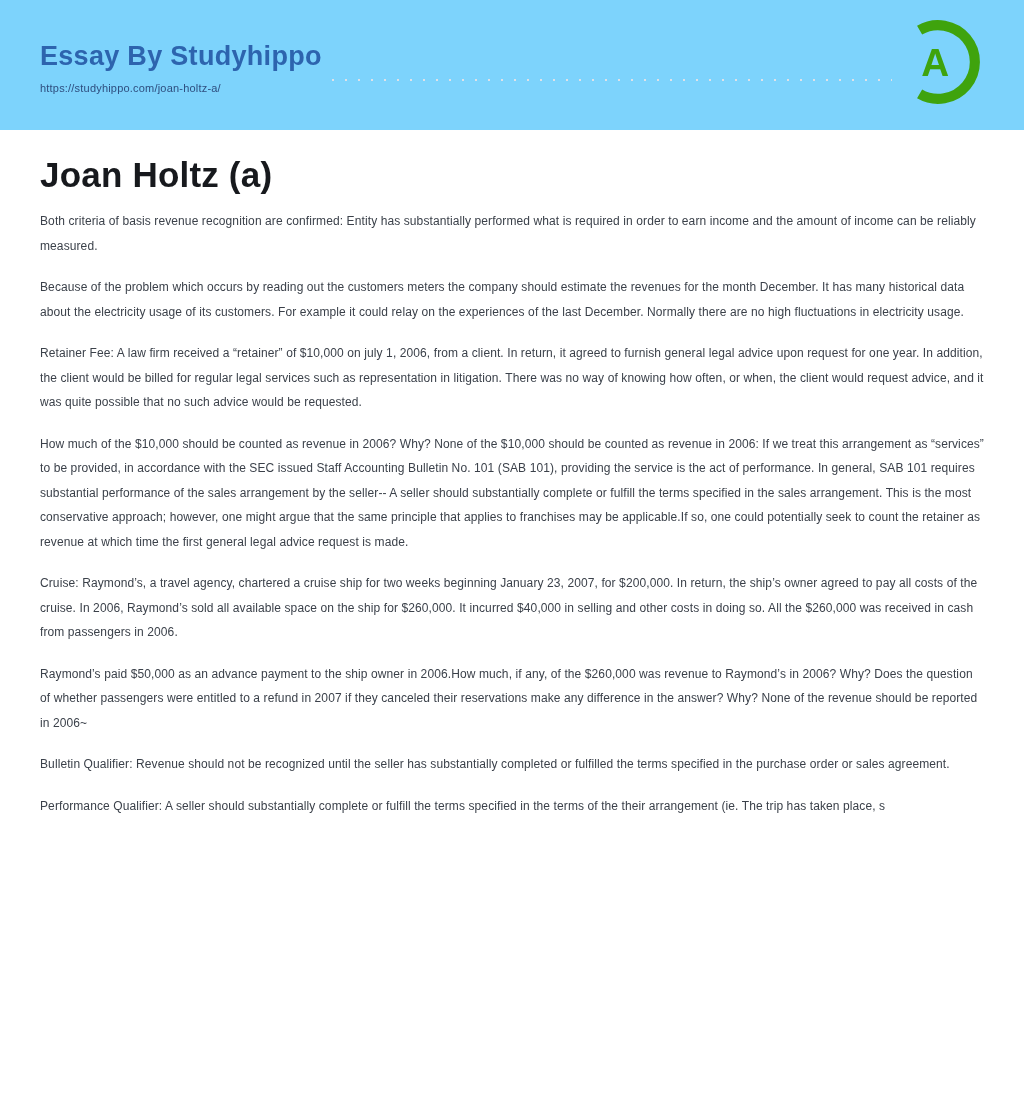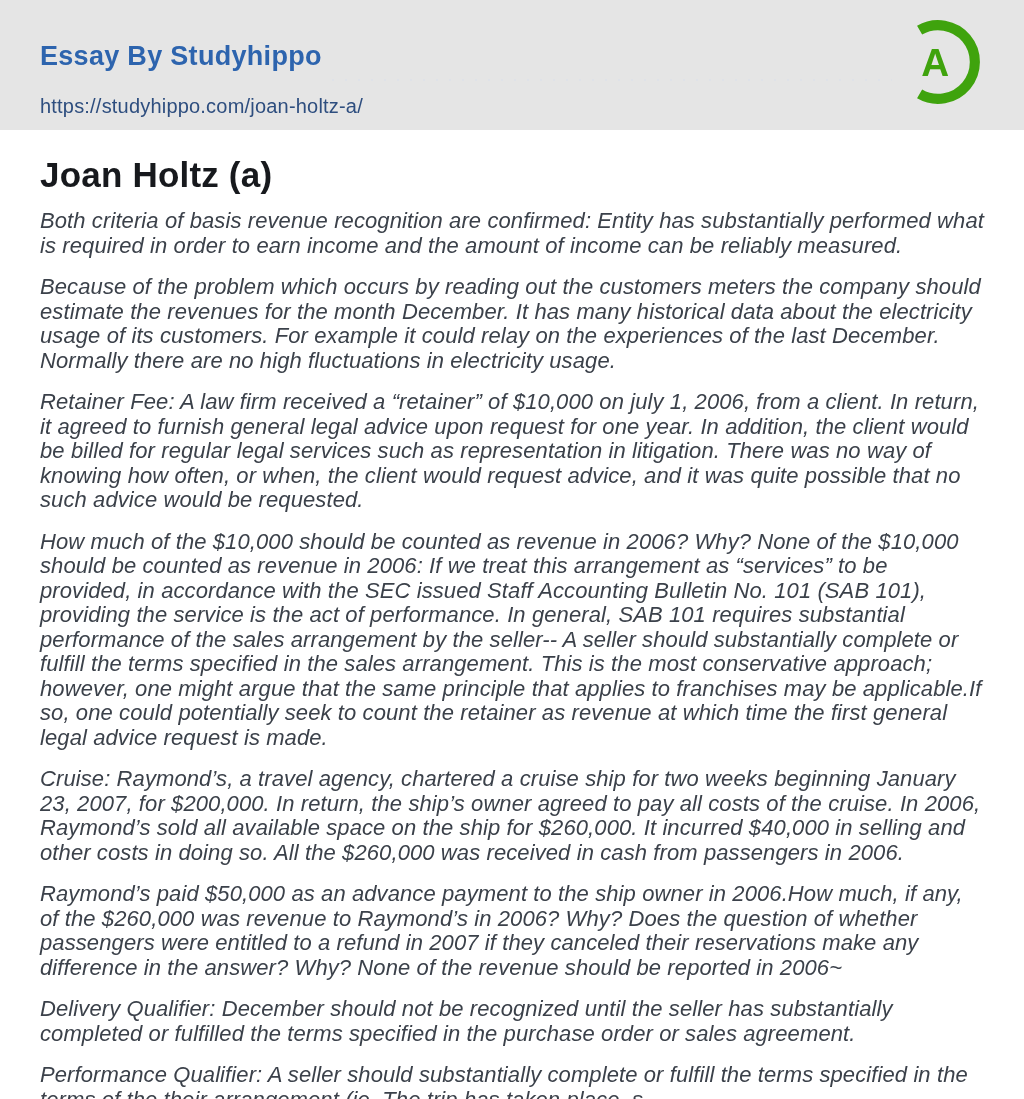--- a/index.html
+++ b/index.html
@@ -13,38 +13,38 @@
     width: 1024px;
     min-height: 1099px;
     background: #ffffff;
     overflow: hidden;
   }
   
   .site-header {
     position: relative;
     width: 100%;
     height: 130px;
-    background: #e5e5e5;
+    background: #7dd3fc;
   }
   .site-name {
     position: absolute;
     left: 40px;
     top: 41px;
     font-size: 27px;
     font-weight: 700;
     letter-spacing: 0.3px;
     color: #2d64ae;
     text-decoration: none;
     cursor: pointer;
   }
   .site-url {
     position: absolute;
     left: 40px;
-    top: 95px;
-    font-size: 20px;
+    top: 82px;
+    font-size: 11px;
     font-weight: 400;
     letter-spacing: 0.2px;
     color: #2e4e7f;
     text-decoration: none;
     cursor: pointer;
     text-align: right;
   }
   .dotted-leader {
     position: absolute;
     left: 332px;
@@ -72,25 +72,24 @@
   .article-title {
     margin: 18px 0 13px 0;
     font-size: 35px;
     line-height: 42px;
     font-weight: 800;
     letter-spacing: 0.2px;
     color: #17191d;
   }
   .para {
     margin: 0 0 17px 0;
-    font-size: 22px;
+    font-size: 12px;
     line-height: 24.5px;
     letter-spacing: 0.1px;
     color: #3b414a;
-    font-style: italic;
   }
 </style>
 </head>
 <body>
 
 <div class="page">
 
   <header class="site-header">
     <a class="site-name">Essay By Studyhippo</a>
     <a class="site-url">https://studyhippo.com/joan-holtz-a/</a>
@@ -103,18 +102,18 @@
 
   <main class="article">
     <h1 class="article-title">Joan Holtz (a)</h1>
     <div>
         <p class="para">Both criteria of basis revenue recognition are confirmed: Entity has substantially performed what is required in order to earn income and the amount of income can be reliably measured.</p>
         <p class="para">Because of the problem which occurs by reading out the customers meters the company should estimate the revenues for the month December. It has many historical data about the electricity usage of its customers. For example it could relay on the experiences of the last December. Normally there are no high fluctuations in electricity usage.</p>
         <p class="para">Retainer Fee: A law firm received a “retainer” of $10,000 on july 1, 2006, from a client. In return, it agreed to furnish general legal advice upon request for one year. In addition, the client would be billed for regular legal services such as representation in litigation. There was no way of knowing how often, or when, the client would request advice, and it was quite possible that no such advice would be requested.</p>
         <p class="para">How much of the $10,000 should be counted as revenue in 2006? Why? None of the $10,000 should be counted as revenue in 2006: If we treat this arrangement as “services” to be provided, in accordance with the SEC issued Staff Accounting Bulletin No. 101 (SAB 101), providing the service is the act of performance. In general, SAB 101 requires substantial performance of the sales arrangement by the seller-- A seller should substantially complete or fulfill the terms specified in the sales arrangement. This is the most conservative approach; however, one might argue that the same principle that applies to franchises may be applicable.If so, one could potentially seek to count the retainer as revenue at which time the first general legal advice request is made.</p>
         <p class="para">Cruise: Raymond’s, a travel agency, chartered a cruise ship for two weeks beginning January 23, 2007, for $200,000. In return, the ship’s owner agreed to pay all costs of the cruise. In 2006, Raymond’s sold all available space on the ship for $260,000. It incurred $40,000 in selling and other costs in doing so. All the $260,000 was received in cash from passengers in 2006.</p>
         <p class="para">Raymond’s paid $50,000 as an advance payment to the ship owner in 2006.How much, if any, of the $260,000 was revenue to Raymond’s in 2006? Why? Does the question of whether passengers were entitled to a refund in 2007 if they canceled their reservations make any difference in the answer? Why? None of the revenue should be reported in 2006~</p>
-        <p class="para">Delivery Qualifier: December should not be recognized until the seller has substantially completed or fulfilled the terms specified in the purchase order or sales agreement.</p>
+        <p class="para">Bulletin Qualifier: Revenue should not be recognized until the seller has substantially completed or fulfilled the terms specified in the purchase order or sales agreement.</p>
         <p class="para">Performance Qualifier: A seller should substantially complete or fulfill the terms specified in the terms of the their arrangement (ie. The trip has taken place, s</p>
       </div>
   </main>
 
 </div>
 
 </body></html>

